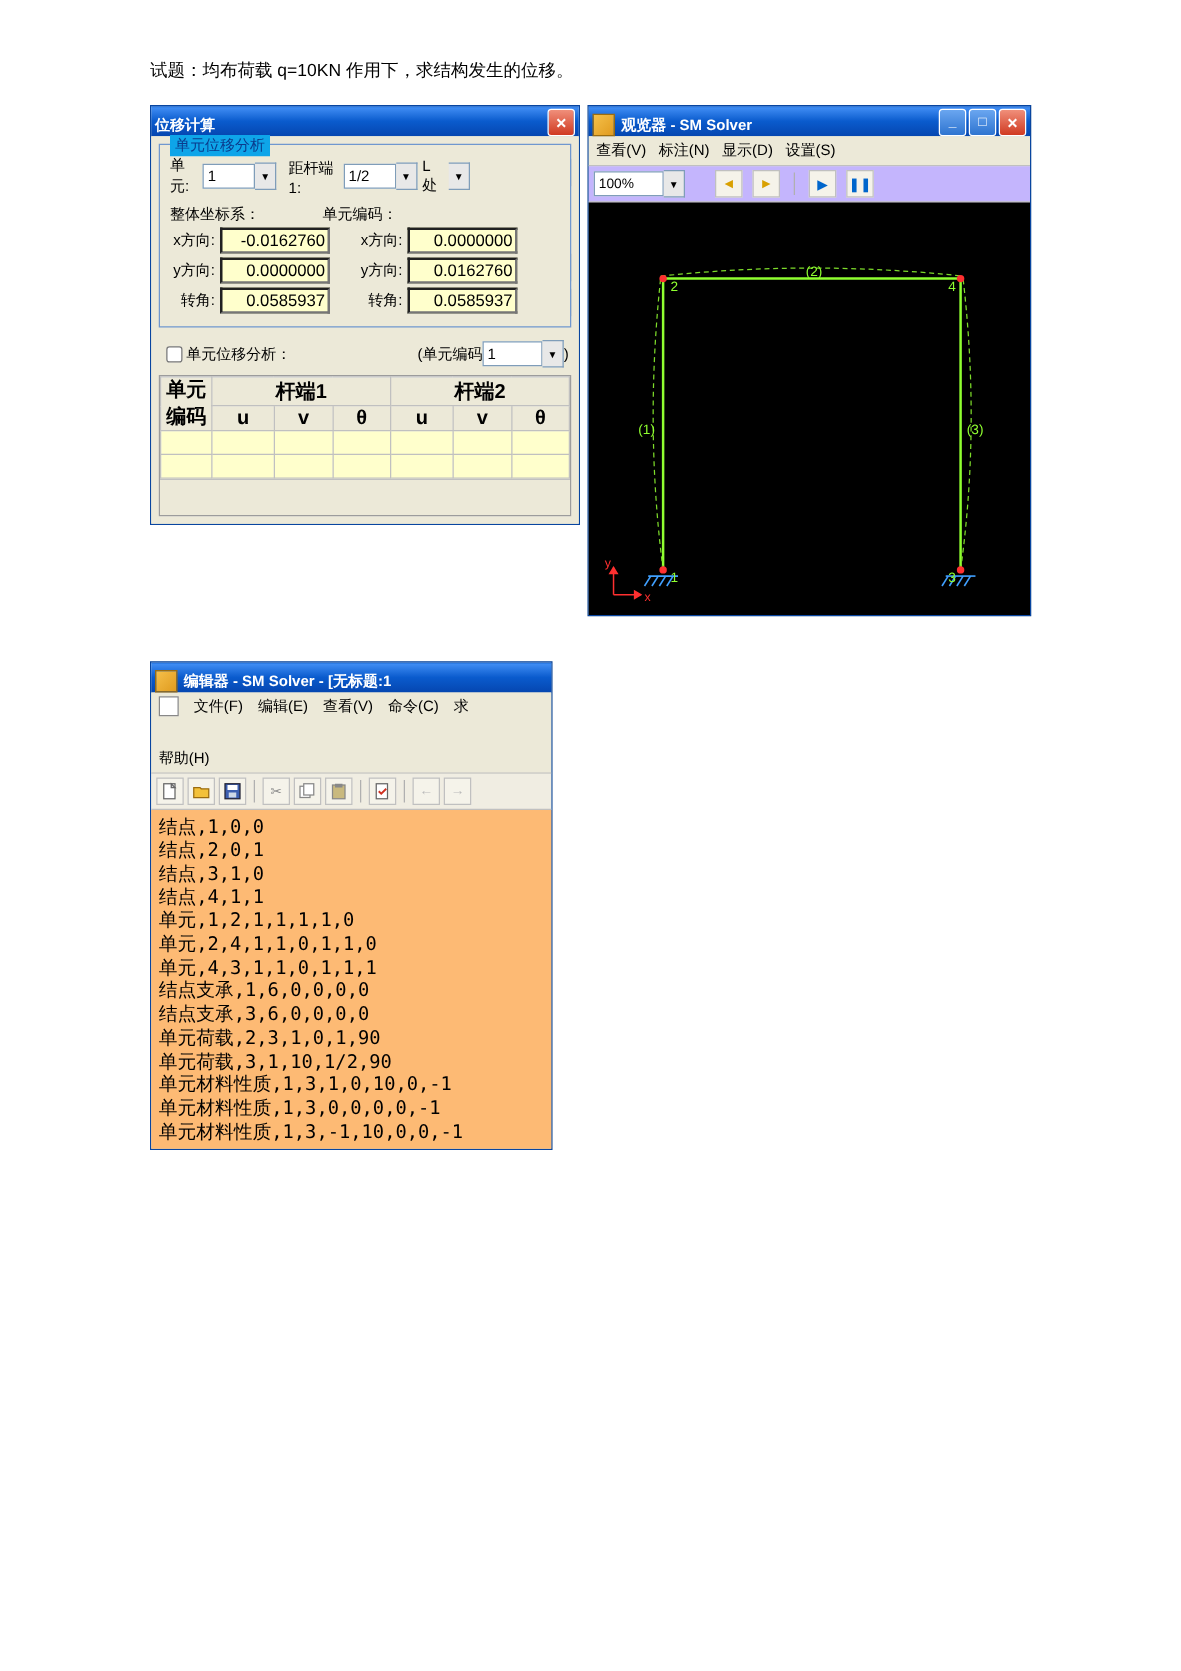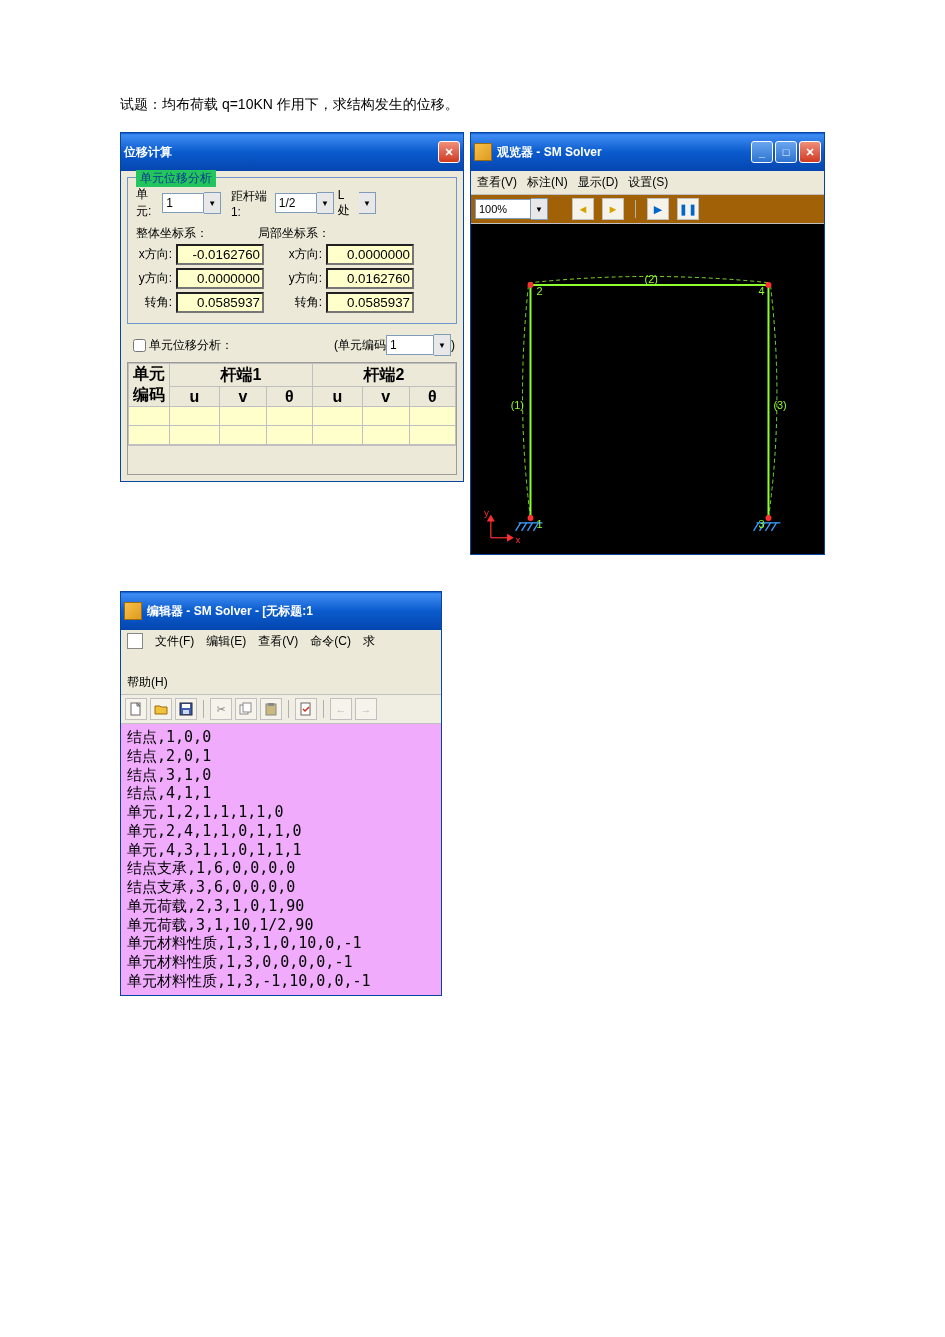--- a/index.html
+++ b/index.html
@@ -1,32 +1,32 @@
 <!DOCTYPE html>
 <html><head>
 <meta charset="utf-8">
 <style>
 body{margin:0;padding:0;font-family:Tahoma,SimSun,sans-serif;font-size:12px;background:#fff;color:#000;width:945px}
-.page{padding:96px 120px 40px 120px}
+.page{padding:48px 120px 40px 120px}
 .question{font-size:14px;margin-bottom:18px}
 .answer{font-size:14px;margin-bottom:12px}
 .win-row{display:flex;gap:6px;align-items:flex-start}
 
 .xp-win{background:#ece9d8;border:1px solid #0845a0}
-.titlebar{height:38px;background:linear-gradient(to bottom,#0a5bcd 0%,#3f8cf3 5%,#0a5bcd 50%,#0546b0 100%);display:flex;align-items:center;padding:0 3px;color:#fff;font-weight:bold}
+.titlebar{height:24px;background:linear-gradient(to bottom,#0a5bcd 0%,#3f8cf3 5%,#0a5bcd 50%,#0546b0 100%);display:flex;align-items:flex-end;padding:0 3px;color:#fff;font-weight:bold}
 .title-icon{width:16px;height:16px;background:linear-gradient(135deg,#f5c04a,#e09b1f);border:1px solid #9b6c0f;margin-right:5px}
 .title-text{flex:1;font-size:12px}
 .win-btn{width:20px;height:20px;border:1px solid #fff;border-radius:3px;margin-left:2px;display:flex;align-items:center;justify-content:center;font-size:11px;font-weight:bold}
 .close-btn{background:linear-gradient(to bottom,#f08f7a,#d03a22);color:#fff}
 .min-btn,.max-btn{background:linear-gradient(to bottom,#6aa6f0,#2e74d0);color:#fff}
 
 .disp-win{width:342px}
 .disp-body{padding:6px;background:#ece9d8}
 .groupbox{border:1px solid #6f97cf;padding:8px 8px 10px 8px;margin-bottom:6px;position:relative;background:#ece9d8}
-.groupbox-title{position:absolute;top:-8px;left:8px;background:#22c55e;color:#0b3b8c;padding:0 4px;font-size:12px}
+.groupbox-title{position:absolute;top:-8px;left:8px;background:#0ea5e9;color:#0b3b8c;padding:0 4px;font-size:12px}
 .row{display:flex;align-items:center;margin-bottom:5px}
 .lbl{margin-right:4px}
 .combo{position:relative;display:inline-flex;align-items:center}
 .combo input{height:18px;border:1px solid #7f9db9;padding:0 3px;font-family:inherit;font-size:12px;background:#fff}
 .combo .drop{width:16px;height:20px;border:1px solid #7f9db9;border-left:none;background:#e8e8e8;display:flex;align-items:center;justify-content:center;font-size:8px}
 .txt-yellow{background:#ffffcc!important;text-align:right}
 .side-btns{position:absolute;right:6px;top:18px;display:flex;flex-direction:column;gap:6px}
 .xp-btn{min-width:66px;height:22px;border:1px solid #9c9c9c;background:linear-gradient(to bottom,#fff,#ece9d8);padding:0 6px;font-size:12px;cursor:default}
 .coord-cols{display:flex;gap:22px}
 .coord-col{display:flex;flex-direction:column;gap:3px}
@@ -39,33 +39,33 @@
 
 .tbl{border:1px solid #9c9c9c;background:#fff;margin-top:2px}
 .tbl table{border-collapse:collapse;width:100%;font-size:16px}
 .tbl th,.tbl td{border:1px solid #c0c0c0;text-align:center;height:18px;padding:0 2px;background:#fff}
 .tbl th{background:#ece9d8}
 .tbl .yellow td{background:#ffffcc}
 .tbl-scroll{height:28px;background:#ece9d8;border-top:1px solid #c0c0c0}
 
 .viewer-win{width:356px}
 .viewer-menu{background:#ece9d8;padding:3px 6px;font-size:12px;display:flex;gap:10px;border-bottom:1px solid #c0c0c0}
-.viewer-tb{background:#a16207;padding:3px 4px;display:flex;align-items:center;gap:8px;border-bottom:1px solid #c0c0c0}
+.viewer-tb{background:#c4b5fd;padding:3px 4px;display:flex;align-items:center;gap:8px;border-bottom:1px solid #c0c0c0}
 .viewer-tb input{width:48px;height:18px;border:1px solid #7f9db9;padding:0 3px;font-size:11px}
 .tb-btn{width:20px;height:20px;border:1px solid #c0c0c0;background:#f5f3ea;display:flex;align-items:center;justify-content:center;font-size:11px}
 .canvas{background:#000;position:relative;height:330px}
 .canvas svg{width:100%;height:100%}
 .status{background:#ece9d8;border-top:1px solid #9c9c9c;padding:2px 5px;font-size:11px;display:flex}
 .status-cell{border:1px inset #c0c0c0;padding:1px 6px;margin-right:4px}
 
 .editor-win{width:320px;margin-top:36px}
 .editor-menu{background:#ece9d8;padding:3px 6px;font-size:12px;display:flex;flex-wrap:wrap;gap:12px;border-bottom:1px solid #c0c0c0}
 .editor-tb{background:#f0ede2;padding:3px 4px;display:flex;align-items:center;gap:3px;border-bottom:1px solid #c0c0c0}
 .sep{width:1px;height:18px;background:#b0b0b0;margin:0 3px}
-.editor-body{background:#f0abfc;padding:4px 6px;font-family:SimSun,monospace;font-size:15px;line-height:1.25;white-space:pre}
+.editor-body{background:#fdba74;padding:4px 6px;font-family:SimSun,monospace;font-size:15px;line-height:1.25;white-space:pre}
 </style>
 </head>
 <body>
 
 <div class="page">
   <div class="question">试题：均布荷载 q=10KN 作用下，求结构发生的位移。</div>
 
   <div class="win-row">
 
     <div class="xp-win disp-win">
@@ -97,21 +97,21 @@
             </span>
             <span class="lbl" style="margin-left:4px">L处</span>
             <span class="combo" style="margin-left:2px">
                 <span class="drop">▼</span>
               </span>
           </div>
 
           <div class="row" style="margin-bottom:2px">
             <span>整体坐标系：</span>
             <span style="width:50px"></span>
-            <span>局部坐标系：</span>
+            <span>单元编码：</span>
           </div>
 
           <div class="coord-cols">
             <div class="coord-col">
               <div class="row">
                   <span class="lbl" style="width:36px;text-align:right">x方向:</span>
                   <input class="txt-yellow" value="-0.0162760" style="">
                 </div>
               <div class="row">
                   <span class="lbl" style="width:36px;text-align:right">y方向:</span>

